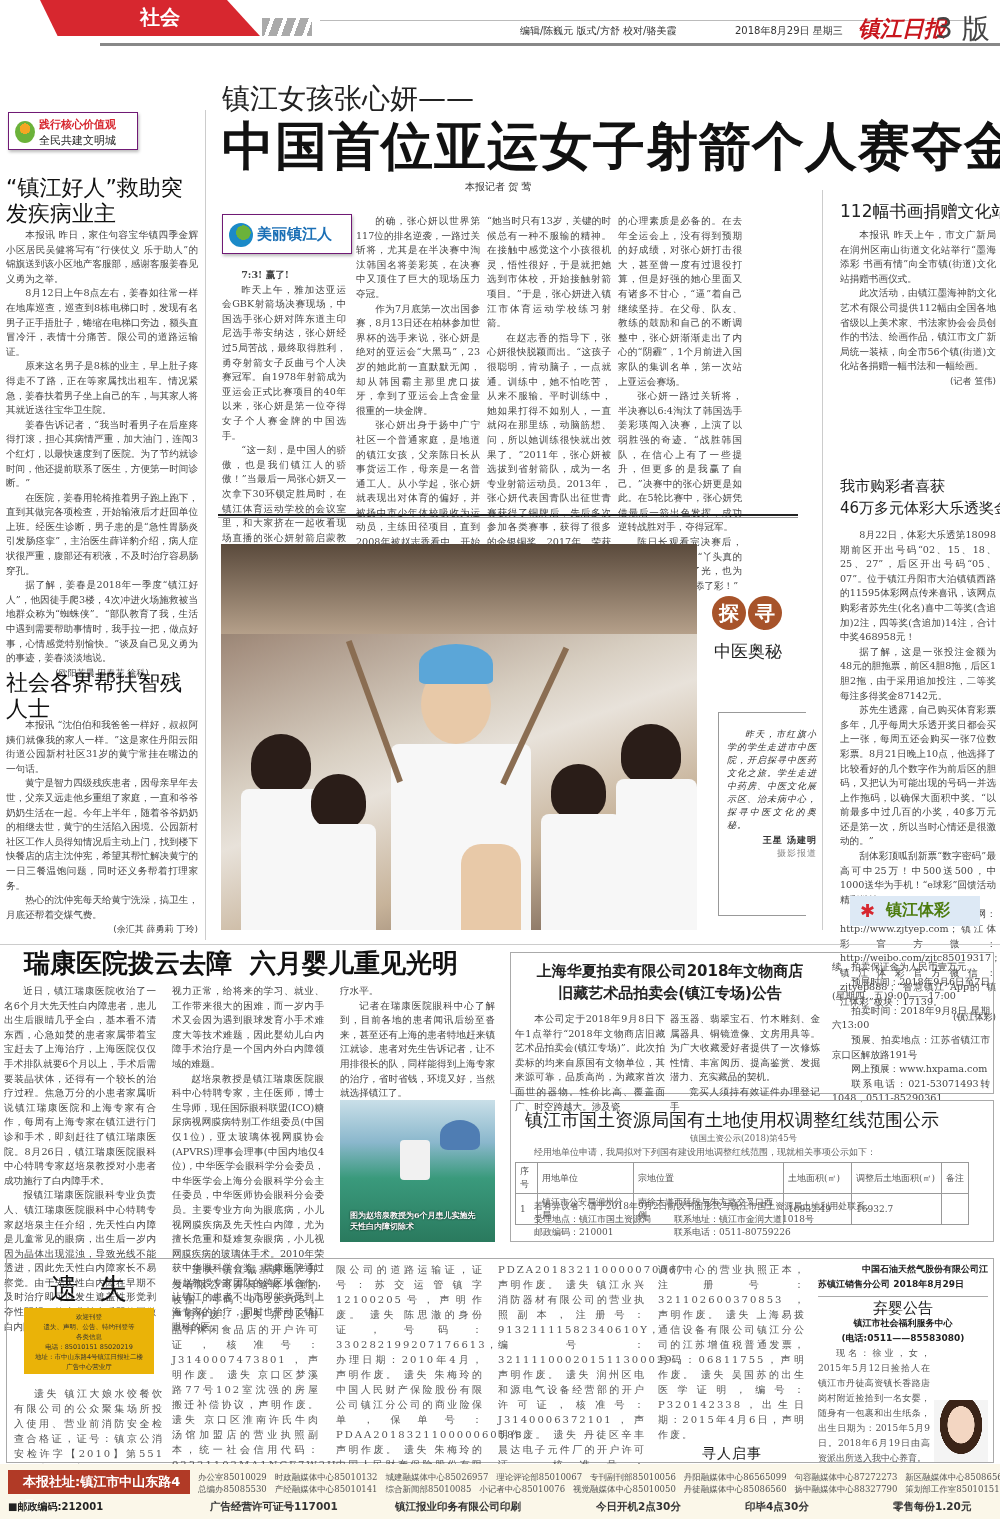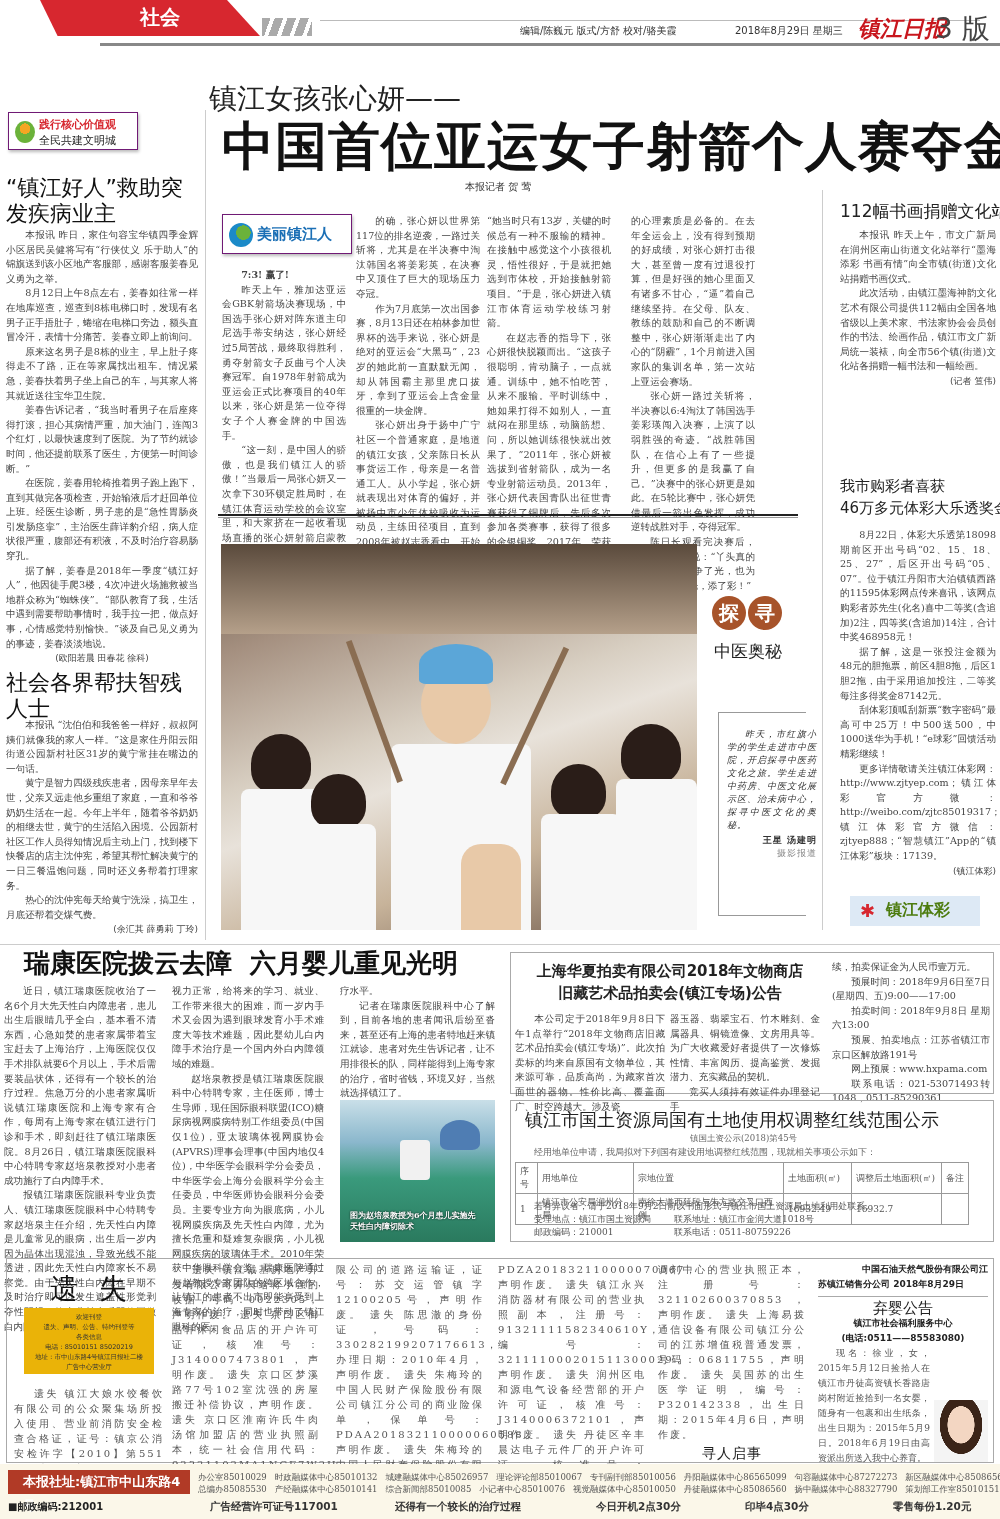--- a/index.html
+++ b/index.html
@@ -12,21 +12,21 @@
 #hdr-tab{left:40px;top:0;width:220px;height:36px;background:#d7272f;clip-path:polygon(0 0,85% 0,100% 100%,8% 100%)}
 #hdr-tab span{position:absolute;left:100px;top:4px;color:#fff;font-family:"DejaVu Sans",sans-serif;font-size:20px;font-weight:bold}
 #hdr-stripes{left:262px;top:18px;width:50px;height:18px;background:repeating-linear-gradient(110deg,#aaa 0 8px,transparent 8px 12px)}
 #hdr-line{left:100px;top:43px;width:900px;height:3px;background:#888}
 #hdr-thin{left:320px;top:20px;width:660px;height:1px;background:#bbb}
 #hdr-meta{left:520px;top:24px;font-size:10px;font-family:"DejaVu Sans",sans-serif;color:#333;white-space:nowrap}
 #hdr-date{left:735px;top:24px;font-size:10px;font-family:"DejaVu Sans",sans-serif;color:#333;white-space:nowrap}
 #hdr-logo{left:858px;top:14px;font-size:22px;color:#c8161d;font-style:italic;font-weight:bold;font-family:"DejaVu Serif",serif}
 #hdr-page{left:935px;top:10px;font-size:28px;font-family:"DejaVu Sans",sans-serif;color:#444}
 
-#kicker{left:209px;top:80px;font-size:28px;font-family:"DejaVu Sans",sans-serif;color:#222}
+#kicker{left:222px;top:80px;font-size:28px;font-family:"DejaVu Sans",sans-serif;color:#222}
 #headline{left:222px;top:112px;font-size:52px;font-weight:bold;font-family:"DejaVu Serif",serif;color:#111;letter-spacing:1px;white-space:nowrap}
 #byline{left:465px;top:180px;font-size:10px;font-family:"DejaVu Sans",sans-serif}
 .col-rule{width:1px;background:#ccc}
 
 .badge-box{border:1px solid #701a75;box-shadow:1px 2px 3px #bbb;background:#fff}
 .sect-title{font-family:"DejaVu Sans",sans-serif;font-size:22px;color:#111;line-height:26px}
 .orange{background:#a7532a;color:#fff;border-radius:50%;width:34px;height:34px;display:inline-flex;align-items:center;justify-content:center;font-size:20px;font-weight:bold;font-family:"DejaVu Sans",sans-serif}
 #photo{left:221px;top:544px;width:476px;height:386px;background:linear-gradient(160deg,#6b5b4a 0%,#a59080 20%,#d8cfc2 45%,#e8e2da 55%,#c7b39a 75%,#6a5548 100%);overflow:hidden}
 .kid{position:absolute;border-radius:50% 50% 40% 40%;background:#2a1d18}
 .shirt{position:absolute;background:#f7f7f7;border-radius:8px 8px 0 0}
@@ -59,21 +59,21 @@
 
 <div class="abs badge-box" style="left:8px;top:112px;width:130px;height:38px;">
   <span class="abs" style="left:6px;top:8px;width:20px;height:22px;border-radius:50%;background:radial-gradient(circle at 50% 35%,#f5a623 0 30%,#6bb23a 31% 100%);"></span>
   <div class="abs" style="left:30px;top:4px;font-size:11px;color:#d7272f;font-weight:bold;white-space:nowrap">践行核心价值观</div>
   <div class="abs hs" style="left:30px;top:20px;font-size:11px;white-space:nowrap">全民共建文明城</div>
 </div>
 
 <div class="abs sect-title" style="left:6px;top:175px;width:190px;">“镇江好人”救助突发疾病业主</div>
 <div class="abs p" style="left:6px;top:228px;width:192px;">
   <p>本报讯 昨日，家住句容宝华镇四季金辉小区居民吴健将写有“行侠仗义 乐于助人”的锦旗送到该小区地产客服部，感谢客服姜春见义勇为之举。</p>
-  <p>8月12日上午8点左右，姜春如往常一样在地库巡查，巡查到8栋电梯口时，发现有名男子正手捂肚子，蜷缩在电梯口旁边，额头直冒冷汗，表情十分痛苦。姜春立即上前询问。</p>
+  <p>8月12日上午8点左右，姜春如往常一样在地库巡查，巡查到8栋电梯口时，发现有名男子正手捂肚子，蜷缩在电梯口旁边，额头直冒冷汗，表情十分痛苦。限公司的道路运输证。</p>
   <p>原来这名男子是8栋的业主，早上肚子疼得走不了路，正在等家属找出租车。情况紧急，姜春扶着男子坐上自己的车，与其家人将其就近送往宝华卫生院。</p>
   <p>姜春告诉记者，“我当时看男子在后座疼得打滚，担心其病情严重，加大油门，连闯3个红灯，以最快速度到了医院。为了节约就诊时间，他还提前联系了医生，方便第一时间诊断。”</p>
   <p>在医院，姜春用轮椅推着男子跑上跑下，直到其做完各项检查，开始输液后才赶回单位上班。经医生诊断，男子患的是“急性胃肠炎引发肠痉挛”，主治医生薛详豹介绍，病人症状很严重，腹部还有积液，不及时治疗容易肠穿孔。</p>
   <p>据了解，姜春是2018年一季度“镇江好人”，他因徒手爬3楼，4次冲进火场施救被当地群众称为“蜘蛛侠”。“部队教育了我，生活中遇到需要帮助事情时，我手拉一把，做点好事，心情感觉特别愉快。”谈及自己见义勇为的事迹，姜春淡淡地说。</p>
   <div style="text-align:center;font-family:'DejaVu Sans',sans-serif;font-size:9px">(欧阳若晨 田春花 徐科)</div>
 </div>
 
 <div class="abs sect-title" style="left:6px;top:670px;width:190px;">社会各界帮扶智残人士</div>
 <div class="abs p" style="left:6px;top:718px;width:192px;">
   <p>本报讯 “沈伯伯和我爸爸一样好，叔叔阿姨们就像我的家人一样。”这是家住丹阳云阳街道公园新村社区31岁的黄宁常挂在嘴边的一句话。</p>
@@ -97,21 +97,21 @@
   <p>的确，张心妍以世界第117位的排名逆袭，一路过关斩将，尤其是在半决赛中淘汰韩国名将姜彩英，在决赛中又顶住了巨大的现场压力夺冠。</p>
   <p>作为7月底第一次出国参赛，8月13日还在柏林参加世界杯的选手来说，张心妍是绝对的亚运会“大黑马”，23岁的她此前一直默默无闻，却从韩国霸主那里虎口拔牙，拿到了亚运会上含金量很重的一块金牌。</p>
   <p>张心妍出身于扬中广宁社区一个普通家庭，是地道的镇江女孩，父亲陈日长从事货运工作，母亲是一名普通工人。从小学起，张心妍就表现出对体育的偏好，并被扬中市少年体校吸收为运动员，主练田径项目，直到2008年被赵志香看中，开始练习射箭。</p>
   <p>那一年，赵志香去扬中市观看田径比赛，当时还在练投掷项目的张心妍引起了她的注意，</p>
 </div>
 <div class="abs p" style="left:487px;top:214px;width:124px;">
   <p style="text-indent:0">“她当时只有13岁，关键的时候总有一种不服输的精神。在接触中感觉这个小孩很机灵，悟性很好，于是就把她选到市体校，开始接触射箭项目。”于是，张心妍进入镇江市体育运动学校练习射箭。</p>
   <p>在赵志香的指导下，张心妍很快脱颖而出。“这孩子很聪明，肯动脑子，一点就通。训练中，她不怕吃苦，从来不服输。平时训练中，她如果打得不如别人，一直就闷在那里练，动脑筋想、问，所以她训练很快就出效果了。”2011年，张心妍被选拔到省射箭队，成为一名专业射箭运动员。2013年，张心妍代表国青队出征世青赛获得了铜牌后，先后多次参加各类赛事，获得了很多的金银铜奖，2017年，荣获全国射箭冠军赛70米双轮第一名，同年入选国家队。</p>
   <p>作为一名射箭运动员，强大</p>
 </div>
-<div class="abs p" style="left:618px;top:214px;width:124px;margin-left:13px;">
+<div class="abs p" style="left:618px;top:214px;width:124px;">
   <p style="text-indent:0">的心理素质是必备的。在去年全运会上，没有得到预期的好成绩，对张心妍打击很大，甚至曾一度有过退役打算，但是好强的她心里面又有诸多不甘心，“逼”着自己继续坚持。在父母、队友、教练的鼓励和自己的不断调整中，张心妍渐渐走出了内心的“阴霾”，1个月前进入国家队的集训名单，第一次站上亚运会赛场。</p>
   <p>张心妍一路过关斩将，半决赛以6:4淘汰了韩国选手姜彩瑛闯入决赛，上演了以弱胜强的奇迹。“战胜韩国队，在信心上有了一些提升，但更多的是我赢了自己。”决赛中的张心妍更是如此。在5轮比赛中，张心妍凭借最后一箭出色发挥，成功逆转战胜对手，夺得冠军。</p>
   <p>陈日长观看完决赛后，激动地对记者说：“丫头真的很棒，为国家争了光，也为家乡人民争了光，添了彩！”</p>
 </div>
 <div class="abs" style="left:218px;top:514px;width:580px;height:2px;background:#222;"></div>
 <div class="abs" style="left:218px;top:517px;width:580px;height:1px;background:#999;"></div>
 
 <div class="abs col-rule" style="left:822px;top:190px;height:740px;"></div>
 <div class="abs hs" style="left:840px;top:200px;font-size:17px;white-space:nowrap">112幅书画捐赠文化站</div>
 <div class="abs p" style="left:840px;top:228px;width:156px;">
@@ -119,20 +119,21 @@
   <p>此次活动，由镇江墨海神韵文化艺术有限公司提供112幅由全国各地省级以上美术家、书法家协会会员创作的书法、绘画作品，镇江市文广新局统一装裱，向全市56个镇(街道)文化站各捐赠一幅书法和一幅绘画。</p>
   <div style="text-align:right;font-family:'DejaVu Sans',sans-serif;font-size:9px">(记者 笪伟)</div>
 </div>
 <div class="abs hs" style="left:840px;top:475px;font-size:15px;line-height:22px;white-space:nowrap">
   <div>我市购彩者喜获</div>
   <div>46万多元体彩大乐透奖金</div>
 </div>
 <div class="abs p" style="left:840px;top:528px;width:156px;">
   <p>8月22日，体彩大乐透第18098期前区开出号码“02、15、18、25、27”，后区开出号码“05、07”。位于镇江丹阳市大泊镇镇西路的11595体彩网点传来喜讯，该网点购彩者苏先生(化名)喜中二等奖(含追加)2注，四等奖(含追加)14注，合计中奖468958元！</p>
   <p>据了解，这是一张投注金额为48元的胆拖票，前区4胆8拖，后区1胆2拖，由于采用追加投注，二等奖每注多得奖金87142元。</p>
+  <p>苏先生透露，自己购买体育彩票多年，几乎每周大乐透开奖日都会买上一张，每周五还会购买一张7位数彩票。8月21日晚上10点，他选择了比较看好的几个数字作为前后区的胆码，又把认为可能出现的号码一并选上作拖码，以确保大面积中奖。“以前最多中过几百的小奖，40多万元还是第一次，所以当时心情还是很激动的。”</p>
   <p>刮体彩顶呱刮新票“数字密码”最高可中25万！中500送500，中1000送华为手机！“e球彩”回馈活动精彩继续！</p>
   <p>更多详情敬请关注镇江体彩网：http://www.zjtyep.com；镇江体彩官方微：http://weibo.com/zjtc85019317；镇江体彩官方微信：zjtyep888；“智慧镇江”App的“镇江体彩”板块：17139。</p>
   <div style="text-align:right;font-family:'DejaVu Sans',sans-serif;font-size:9px">(镇江体彩)</div>
 </div>
 <div class="abs" style="left:850px;top:896px;width:130px;height:30px;background:#dde9f5;">
   <span class="abs" style="left:10px;top:4px;font-size:18px;color:#d7272f">✱</span>
   <span class="abs hs" style="left:36px;top:4px;font-size:16px;color:#4d7c0f;font-weight:bold;white-space:nowrap">镇江体彩</span>
 </div>
 
 <div class="abs" id="photo">
@@ -289,16 +290,16 @@
   <span class="ph">总编办85085530</span>
     <span class="ph">产经融媒体中心85010141</span>
     <span class="ph">综合新闻部85010085</span>
     <span class="ph">小记者中心85010076</span>
     <span class="ph">视觉融媒体中心85010050</span>
     <span class="ph">丹徒融媒体中心85086560</span>
     <span class="ph">扬中融媒体中心88327790</span>
     <span class="ph">策划部工作室85010151</span>
 </div>
 <div class="abs foot" style="left:210px;top:1500px">广告经营许可证号117001</div>
-<div class="abs foot" style="left:395px;top:1500px">还得有一个较长的治疗过程</div>
+<div class="abs foot" style="left:395px;top:1500px">镇江报业印务有限公司印刷</div>
 <div class="abs foot" style="left:596px;top:1500px">今日开机2点30分</div>
 <div class="abs foot" style="left:745px;top:1500px">印毕4点30分</div>
 <div class="abs foot" style="left:893px;top:1500px">零售每份1.20元</div>
 
 </body></html>

